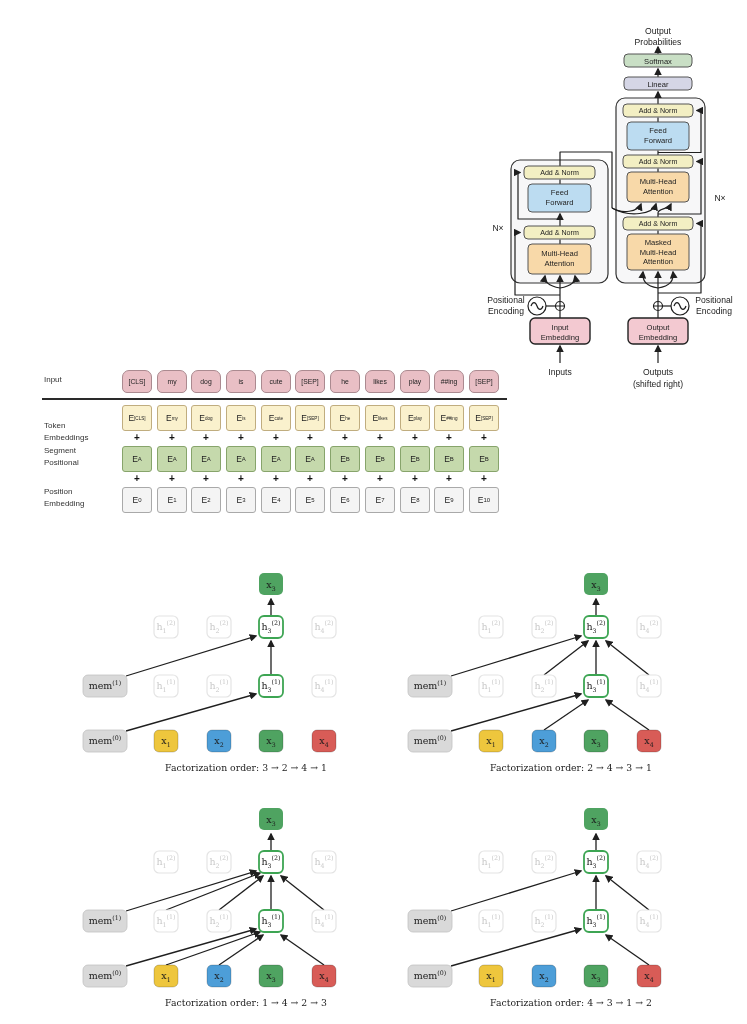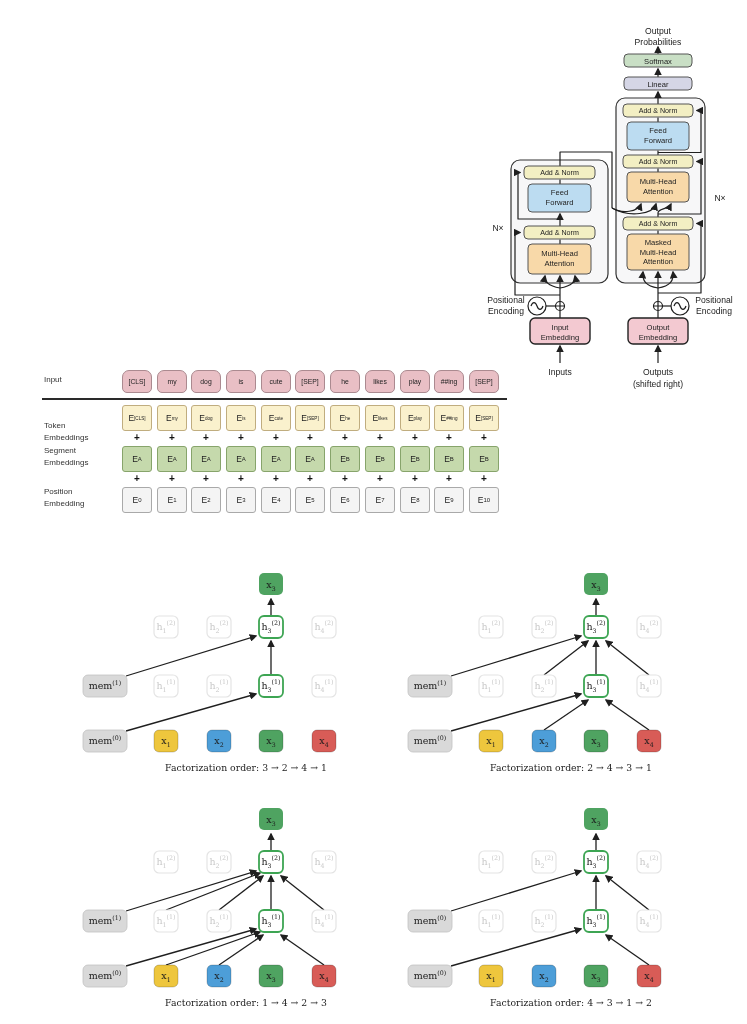--- a/index.html
+++ b/index.html
@@ -169,21 +169,21 @@
     <text class="tt tt-big" x="560" y="375">Inputs</text>
     <text class="tt tt-big" x="658" y="375">Outputs</text>
     <text class="tt tt-big" x="658" y="387">(shifted right)</text>
   </svg>
 
   <div id="bert">
     <div class="blabel" style="top:8px">Input</div>
     <div class="blabel" style="top:54px">Token
 Embeddings</div>
     <div class="blabel" style="top:79px">Segment
-Embeddings</div>
+Positional</div>
     <div class="blabel" style="top:120px">Position
 Embedding</div>
     <div id="bdivider"></div>
 
     <div class="cell cin" style="left:80px">[CLS]</div>
     <div class="cell cin" style="left:115px">my</div>
     <div class="cell cin" style="left:149px">dog</div>
     <div class="cell cin" style="left:184px">is</div>
     <div class="cell cin" style="left:219px">cute</div>
     <div class="cell cin" style="left:253px">[SEP]</div>

